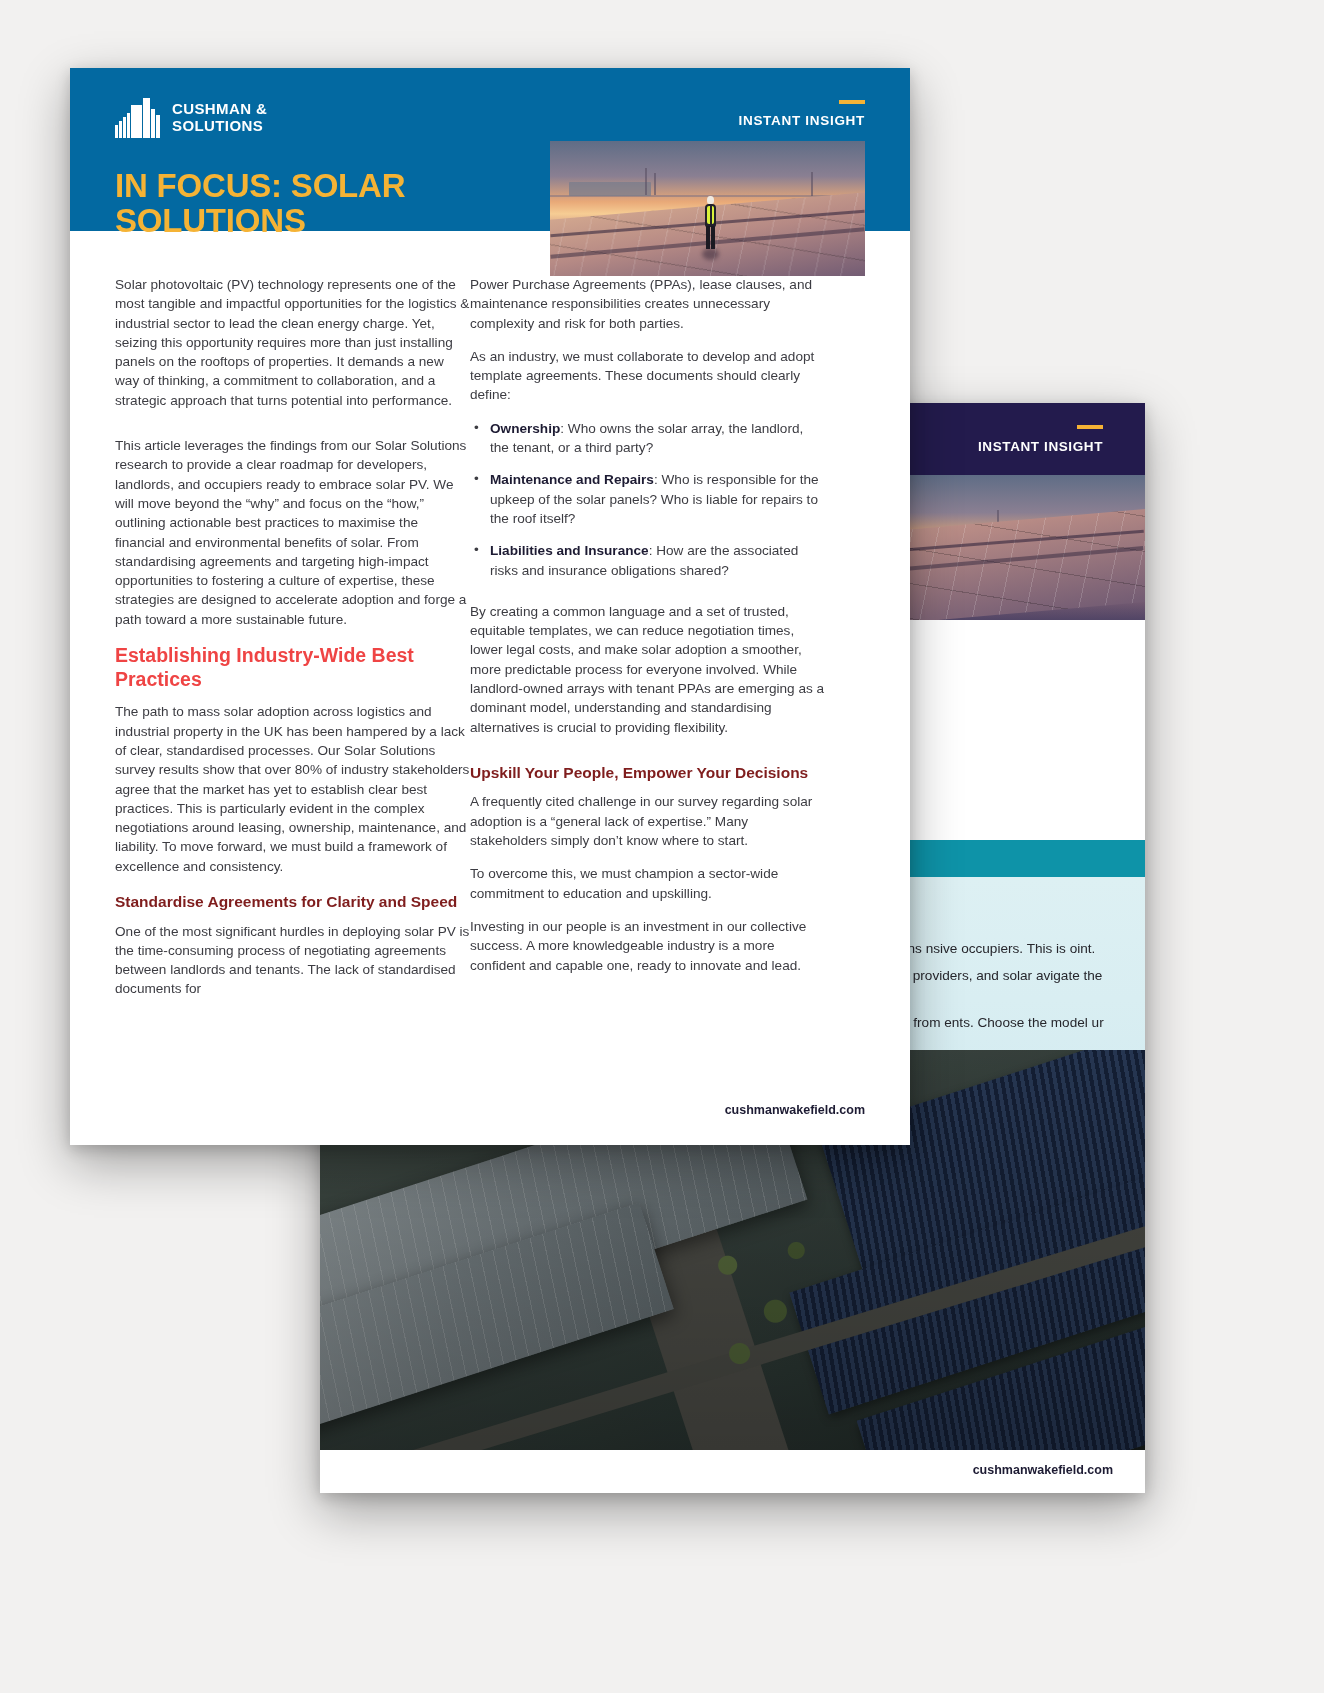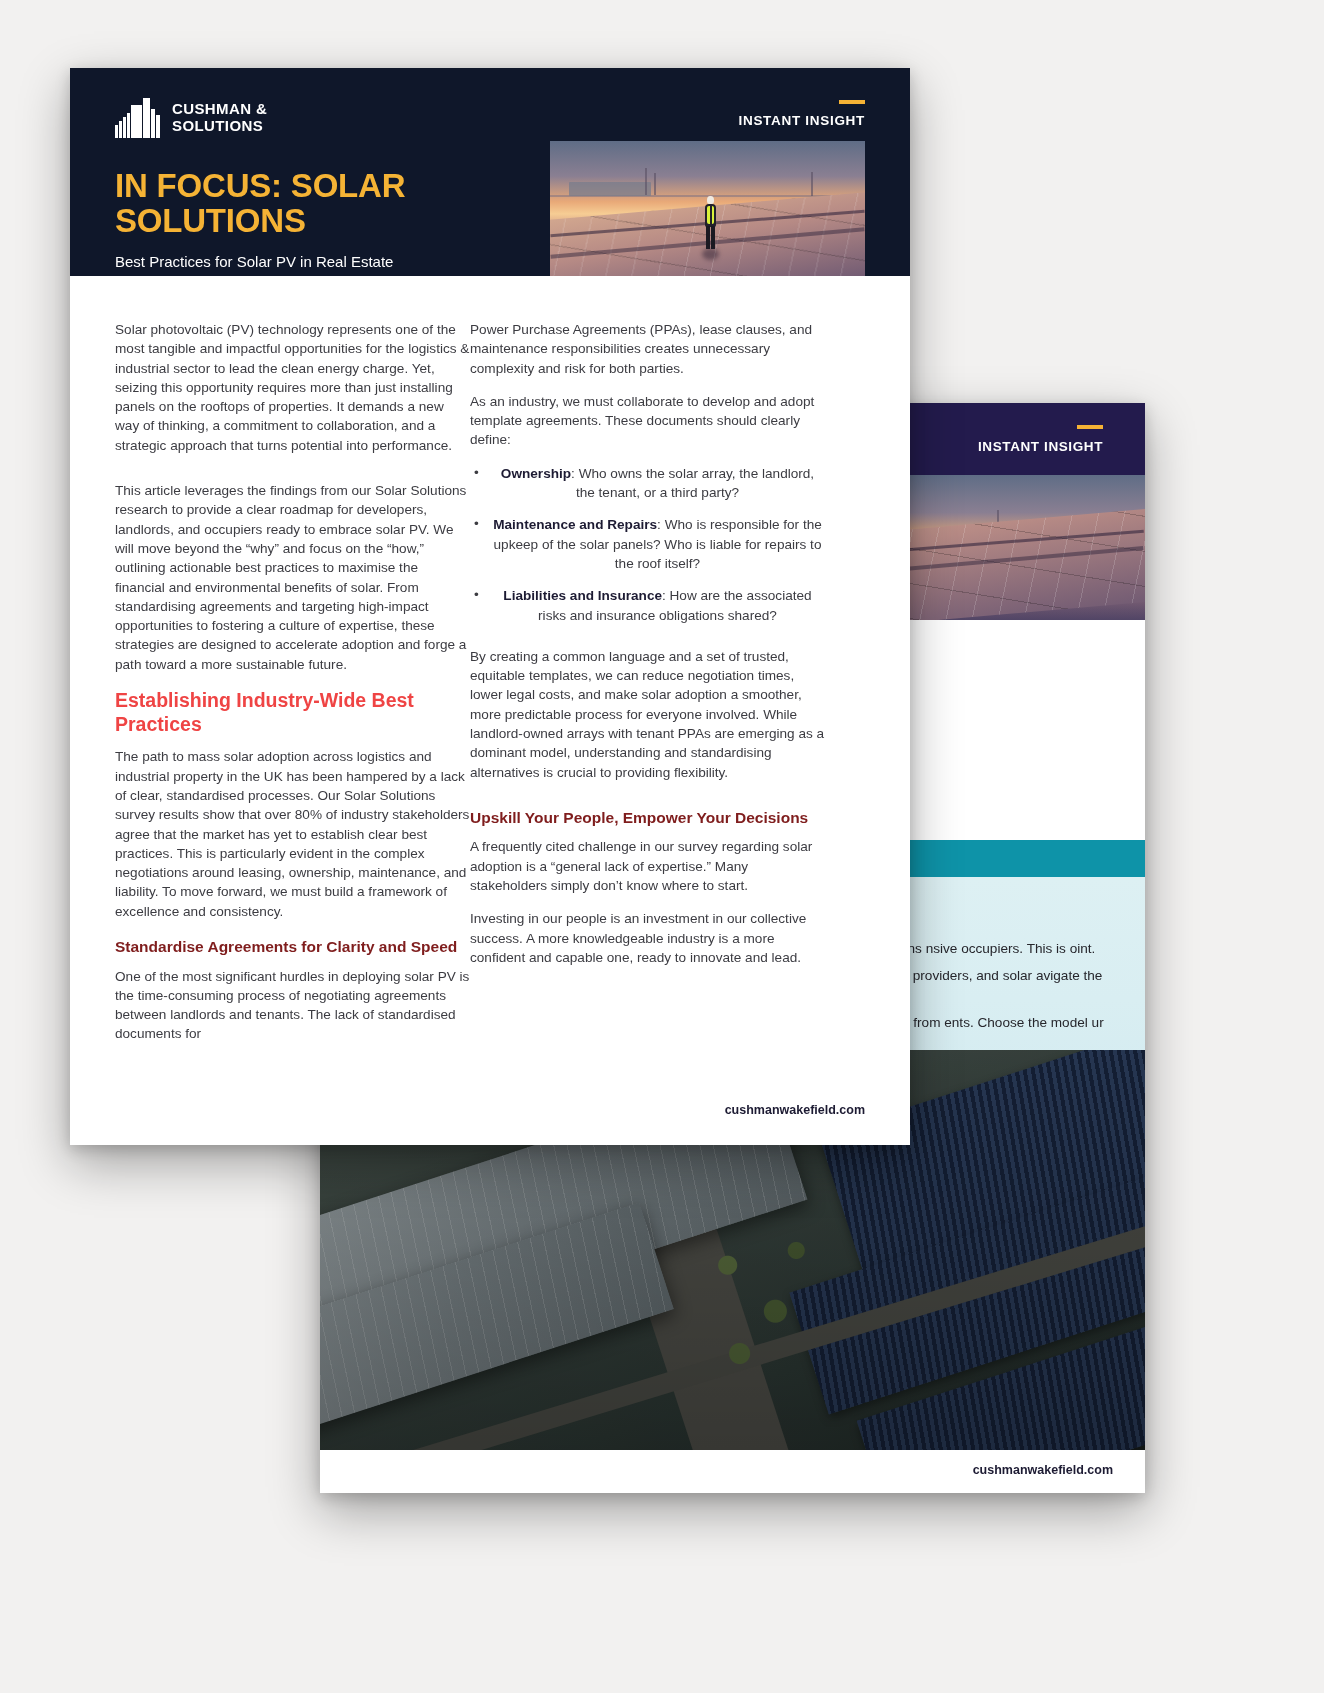--- a/index.html
+++ b/index.html
@@ -28,40 +28,40 @@
   .teal-card{position:absolute;left:268px;top:437px;width:560px;}
   .teal-head{background:#0e93a8;color:#fff;font-weight:bold;font-size:16.5px;padding:9px 16px;}
   .teal-body{background:linear-gradient(180deg,#ddf0f3 0%, #d9eef2 60%, #d5ecf1 100%);padding:14px 18px 20px 18px;color:#26262c;font-size:13.6px;line-height:1.38;}
   .teal-body p{margin:0 0 11px 0;}
   .teal-body ul{margin:0;padding:0;list-style:none;}
   .teal-body li{margin:0 0 9px 0;}
   .teal-body b{font-weight:bold;}
 
   
   #page1{left:70px;top:68px;width:840px;height:1077px;overflow:hidden;}
-  .p1-header{position:relative;height:208px;background:#0f172a;padding-left:16px;}
+  .p1-header{position:relative;height:163px;background:#0369a1;padding-left:16px;}
   .logo{position:absolute;left:45px;top:30px;display:flex;align-items:center;gap:11px;}
   .logo-mark{width:46px;height:40px;position:relative;}
   .logo-text{color:#fff;font-weight:bold;font-size:15px;line-height:1.12;letter-spacing:.4px;}
   .ii-wrap{position:absolute;right:45px;top:32px;text-align:right;}
   .ii-rule{width:26px;height:4px;background:#f5b335;margin-left:auto;margin-bottom:9px;}
   .ii-text{color:#fff;font-weight:bold;font-size:13.5px;letter-spacing:.7px;}
   .p1-title{position:absolute;left:45px;top:100px;width:410px;}
   .p1-title h1{margin:0;color:#f5b335;font-size:33px;line-height:1.07;font-weight:bold;letter-spacing:-.2px;}
   .p1-title .sub{margin-top:14px;color:#ffffff;font-size:15px;font-weight:normal;}
   .hero{position:absolute;left:480px;top:73px;width:315px;height:135px;overflow:hidden;}
 
   .p1-body{position:relative;padding:44px 45px 0 45px;display:flex;}
   .col{width:355px;}
   .col p{margin:0 0 14px 0;font-size:13.6px;line-height:1.42;color:#3c3c42;}
   .col p.gap{margin-bottom:26px;}
   .col h2{margin:14px 0 11px 0;font-size:19.5px;line-height:1.24;font-weight:bold;color:#ef4444;}
   .col h3{margin:16px 0 10px 0;font-size:15.5px;line-height:1.26;font-weight:bold;color:#7f1d1d;}
   .col ul{margin:0 0 6px 0;padding:0;list-style:none;}
-  .col li{position:relative;padding-left:20px;margin:0 0 13px 0;font-size:13.6px;line-height:1.42;color:#3c3c42;text-align:center;}
+  .col li{position:relative;padding-left:20px;margin:0 0 13px 0;font-size:13.6px;line-height:1.42;color:#3c3c42;}
   .col li:before{content:"\2022";position:absolute;left:4px;top:-1px;color:#3c3c42;}
   .col b{font-weight:bold;color:#1d1b33;}
   .p1-footer{position:absolute;left:0;bottom:0;width:100%;height:52px;}
   .p1-footer .url{position:absolute;right:45px;top:10px;font-size:12.5px;font-weight:bold;color:#1d1b33;}
 
   
   .solarimg{position:absolute;inset:0;
     background:
       linear-gradient(180deg, rgba(255,255,255,0) 58%, rgba(30,20,60,.35) 100%),
       linear-gradient(180deg,#5f6d86 0%, #8a7f92 26%, #e9a978 45%, #f6cd94 54%, #d59c86 64%, #a87f87 78%, #6d5f7c 100%);
@@ -250,20 +250,21 @@
 
       <ul>
         <li><b>Ownership</b><span>: Who owns the solar array, the landlord, the tenant, or a third party?</span></li>
         <li><b>Maintenance and Repairs</b><span>: Who is responsible for the upkeep of the solar panels? Who is liable for repairs to the roof itself?</span></li>
         <li><b>Liabilities and Insurance</b><span>: How are the associated risks and insurance obligations shared?</span></li>
       </ul>
 
       <p style="margin-top:22px;">By creating a common language and a set of trusted, equitable templates, we can reduce negotiation times, lower legal costs, and make solar adoption a smoother, more predictable process for everyone involved. While landlord-owned arrays with tenant PPAs are emerging as a dominant model, understanding and standardising alternatives is crucial to providing flexibility.</p>
       <h3 style="margin-top:26px;">Upskill Your People, Empower Your Decisions</h3>
       <p>A frequently cited challenge in our survey regarding solar adoption is a “general lack of expertise.” Many stakeholders simply don’t know where to start.</p>
+      <p>To overcome this, we must champion a sector-wide commitment to education and upskilling.</p>
       <p>Investing in our people is an investment in our collective success. A more knowledgeable industry is a more confident and capable one, ready to innovate and lead.</p>
     </div>
   </div>
 
   <div class="p1-footer">
     <div class="url">cushmanwakefield.com</div>
   </div>
 </div>
 
 </body></html>

